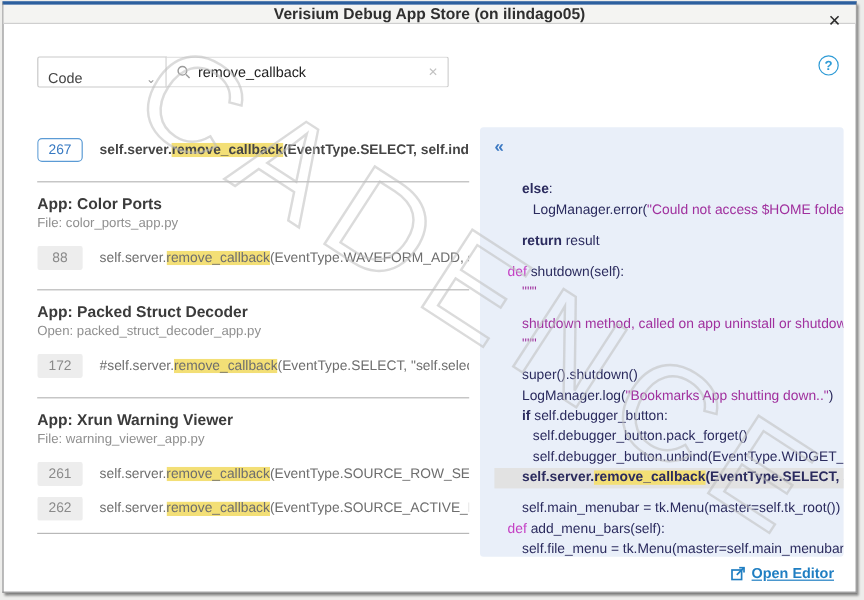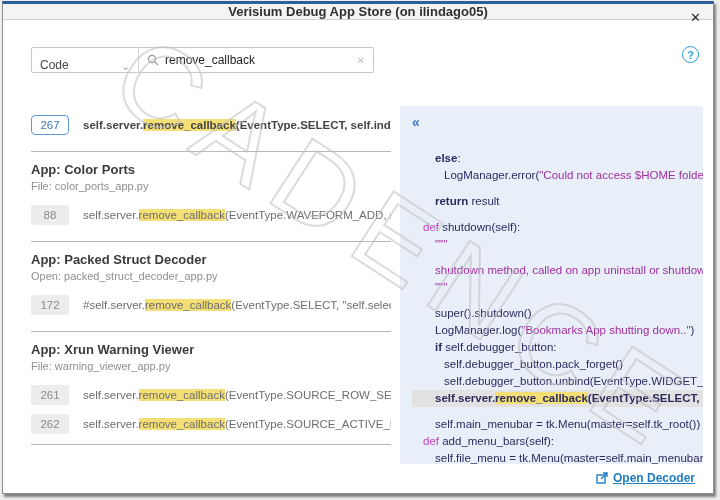--- a/index.html
+++ b/index.html
@@ -153,17 +153,17 @@
         <div class="cl" style="margin-left: 23px;"><span>self.file_menu = tk.Menu(master=self.main_menubar, t</span></div>
       </div>
   </div>
 
   <div class="open-editor">
     <svg width="12" height="12" viewBox="0 0 12 12">
       <rect x="1" y="3" width="8" height="8" fill="none" stroke="#1f7ec2" stroke-width="1.4"></rect>
       <line x1="5" y1="7" x2="11" y2="1" stroke="#1f7ec2" stroke-width="1.4"></line>
       <polyline points="7,1 11,1 11,5" fill="none" stroke="#1f7ec2" stroke-width="1.4"></polyline>
     </svg>
-    <span class="lbl">Open Decoder</span>
+    <span class="lbl">Open Editor</span>
   </div>
 
   <div class="watermark">CADENCE</div>
 </div>
 
 </body></html>

